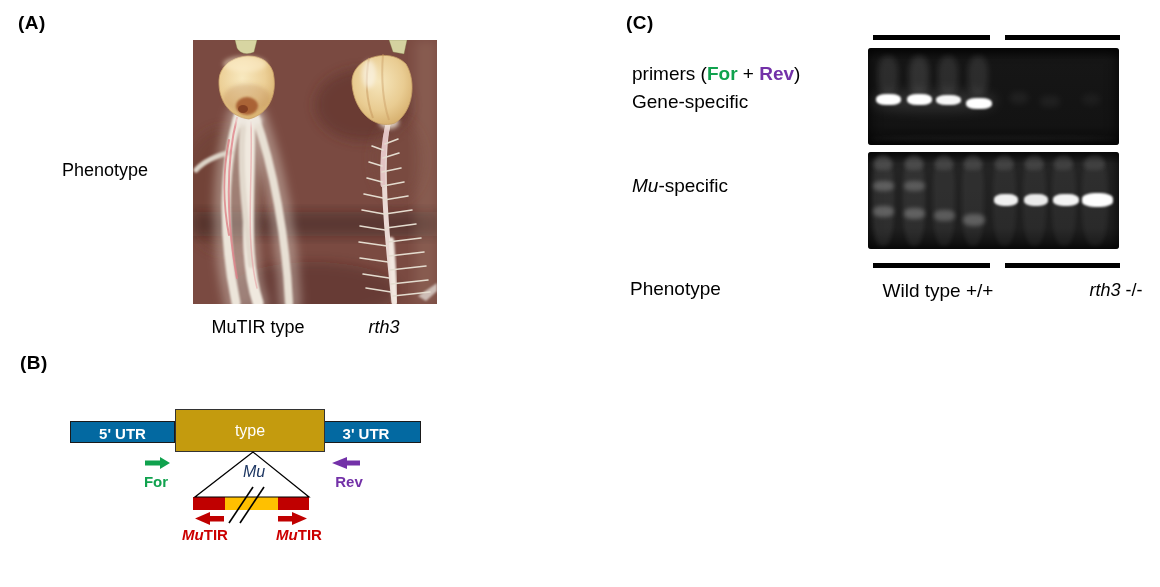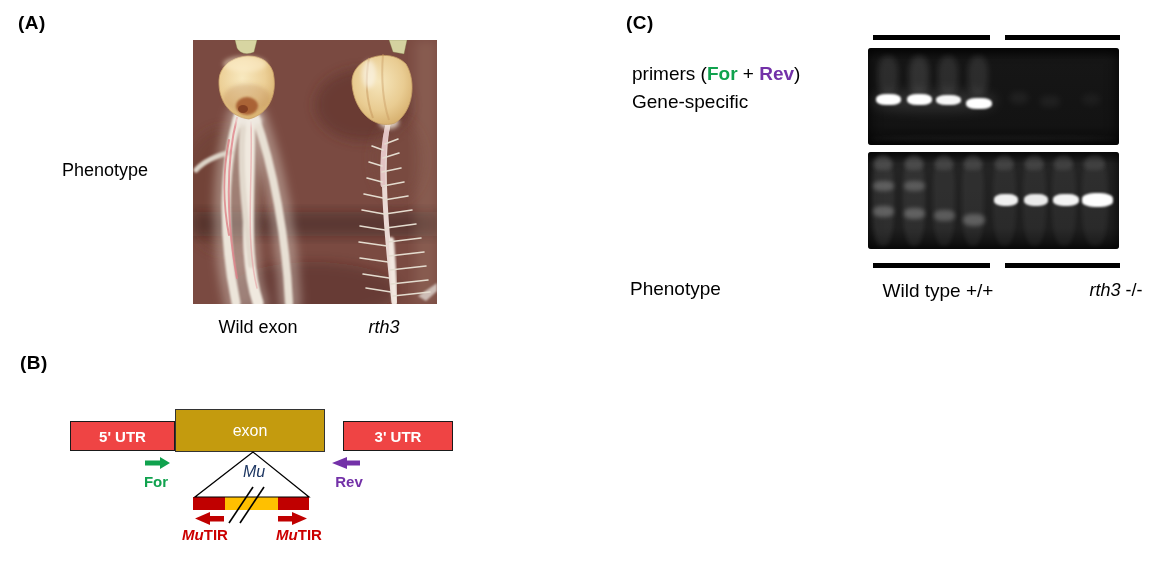--- a/index.html
+++ b/index.html
@@ -11,23 +11,23 @@
   .panel-label { font-weight:bold; font-size:19px; letter-spacing:0.5px; }
   .row-label  { font-size:18px; }
   .caption    { font-size:18px; text-align:center; }
   .it { font-style:italic; }
   .green  { color:#10A24E; font-weight:bold; }
   .purple { color:#7331A8; font-weight:bold; }
   .redtx  { color:#CC0000; font-weight:bold; }
 
   
   .utr-bar {
-    position:absolute; height:30px; background:#ef4444; border:1px solid #1a1a1a;
+    position:absolute; height:22px; background:#0369a1; border:1px solid #1a1a1a;
     color:#fff; font-weight:bold; font-size:15px;
-    display:flex; align-items:center; justify-content:center; box-sizing:border-box;
+    display:flex; align-items:flex-end; justify-content:center; box-sizing:border-box;
   }
   .exon-box {
     position:absolute; left:175px; top:409px; width:150px; height:43px;
     background:#C49B0E; border:1px solid #333; color:#fff; font-size:16px;
     display:flex; align-items:center; justify-content:center; box-sizing:border-box; z-index:2;
   }
   .tir-bar { position:absolute; left:193px; top:497px; width:116px; height:13px; display:flex; z-index:1; }
   .tir-red { background:#C00000; } .tir-orange { background:#FFC000; }
   .diagram-overlay { position:absolute; left:60px; top:400px; z-index:3; pointer-events:none; }
   .mu-word { position:absolute; left:236px; top:463px; width:36px; text-align:center;
@@ -139,33 +139,33 @@
 
         <ellipse cx="196" cy="82" rx="10" ry="7" fill="rgba(240,230,215,0.8)" filter="url(#b2)"></ellipse>
         <path d="M159,44 C157,18 196,6 213,24 C224,42 220,72 202,83 C182,90 161,72 159,44 Z" fill="url(#kgrad2)" stroke="#c69f66" stroke-width="0.8"></path>
         <path d="M176,18 C172,40 174,62 180,78" stroke="rgba(198,150,92,0.5)" stroke-width="2" fill="none"></path>
         <path d="M190,14 C188,40 190,62 196,80" stroke="rgba(198,150,92,0.4)" stroke-width="2" fill="none"></path>
         <ellipse cx="176" cy="34" rx="7" ry="14" fill="rgba(255,255,255,0.5)" filter="url(#b2)"></ellipse>
       </g>
     </svg>
   </div>
 
-  <div class="abs caption" style="left:208px; top:317px; width:100px;">Wild exon</div>
+  <div class="abs caption" style="left:208px; top:317px; width:100px;">MuTIR type</div>
   <div class="abs caption it" style="left:344px; top:317px; width:80px;">rth3</div>
 
   <div class="abs panel-label" style="left:20px; top:352px;">(B)</div>
 
   <div class="utr-bar" style="left:70px; top:421px; width:105px;">
     <span>5' UTR</span>
   </div>
-  <div class="utr-bar" style="left:343px; top:421px; width:110px;">
+  <div class="utr-bar" style="left:311px; top:421px; width:110px;">
     <span>3' UTR</span>
   </div>
   <div class="exon-box">
-    <span>exon</span>
+    <span>type</span>
   </div>
 
   <div class="tir-bar">
     <div class="tir-red" style="width:32px;"></div>
     <div class="tir-orange" style="width:53px;"></div>
     <div class="tir-red" style="width:31px;"></div>
   </div>
 
   <svg class="diagram-overlay" width="390" height="160" viewBox="0 0 390 160">
     <polygon points="193,52 135,97 249,97" fill="#ffffff" stroke="#000" stroke-width="1.2"></polygon>
@@ -190,20 +190,21 @@
   </div>
 
   <div class="abs panel-label" style="left:626px; top:12px;">(C)</div>
 
   <div class="c-textblock" style="top:60px;">
     <div><span>primers (</span><span class="green">For</span><span> + </span><span class="purple">Rev</span><span>)</span></div>
     <div>Gene-specific</div>
   </div>
 
   <div class="c-textblock" style="top:172px;">
+    <div><span class="it">Mu</span><span>-specific</span></div>
   </div>
 
   <div class="abs" style="left:630px; top:278px; font-size:19px;">Phenotype</div>
 
   <div class="blackbar" style="left:873px; top:35px; width:117px;"></div>
   <div class="blackbar" style="left:1005px; top:35px; width:115px;"></div>
 
   <div class="gel gel1">
       <div class="patch" style="left: 10px; top: 8px; width: 20px; height: 40px; opacity: 0.1; filter: blur(3px);"></div>
       <div class="patch" style="left: 41px; top: 8px; width: 20px; height: 40px; opacity: 0.12; filter: blur(3px);"></div>

